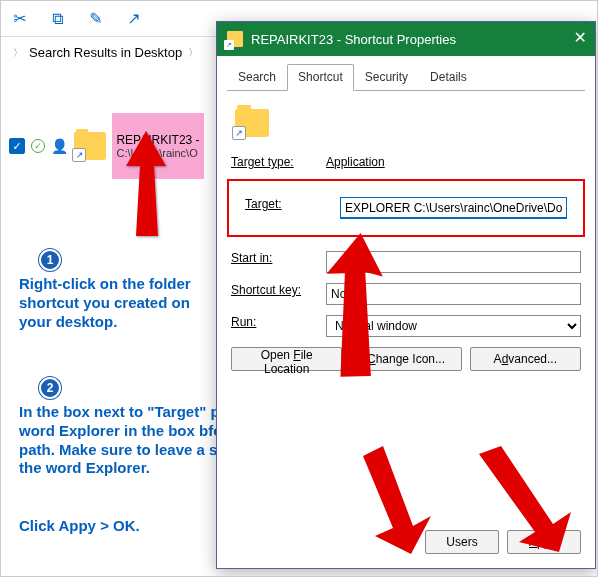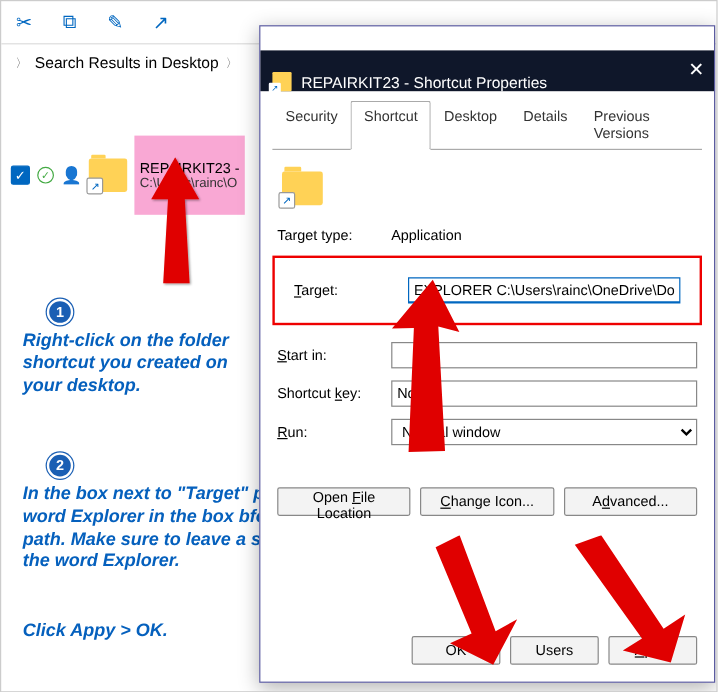--- a/index.html
+++ b/index.html
@@ -19,54 +19,54 @@
 .folder-icon::before { content: ""; position: absolute; top: -3px; left: 2px; width: 12px; height: 3px; background: #ffd256; border-radius: 1px 1px 0 0; }
 .shortcut-arrow { position: absolute; bottom: -2px; left: -2px; width: 14px; height: 14px; background: #fff; border: 1px solid #999; border-radius: 2px; display: flex; align-items: center; justify-content: center; font-size: 9px; color: #0067c0; }
 .file-info { background: #f9a8d4; padding: 20px 4px; }
 .file-name { font-size: 12px; }
 .file-path { font-size: 11px; color: #333; }
 
 .badge { width: 22px; height: 22px; border-radius: 50%; background: #1a5fb4; border: 2px solid #fff; box-shadow: 0 0 0 1px #1a5fb4; color: #fff; font-size: 12px; font-weight: bold; display: flex; align-items: center; justify-content: center; }
 .badge1 { position: absolute; top: 248px; left: 38px; }
 .badge2 { position: absolute; top: 376px; left: 38px; }
 
-.instr { position: absolute; color: #0560bd; font-size: 15px; font-style: italic; font-weight: bold; line-height: 1.25; }
+.instr { position: absolute; color: #0560bd; font-size: 15px; font-weight: bold; line-height: 1.25; }
 .instr1 { top: 274px; left: 18px; width: 195px; }
 .instr2 { top: 402px; left: 18px; width: 280px; }
 .instr3 { top: 516px; left: 18px; width: 280px; }
 
 .dialog { position: absolute; top: 20px; left: 215px; width: 380px; height: 548px; background: #fff; border: 1px solid #5b5ba0; box-shadow: 0 4px 16px rgba(0,0,0,.3); display: flex; flex-direction: column; }
-.titlebar { height: 34px; background: #0f172a; color: #fff; display: flex; align-items: flex-end; padding: 0 10px; font-size: 13px; position: relative; margin-top: 20px; }
+.titlebar { height: 34px; background: #15803d; color: #fff; display: flex; align-items: center; padding: 0 10px; font-size: 13px; position: relative; }
 .titlebar .ttl-icon { width: 16px; height: 16px; background: #ffd256; border-radius: 1px; margin-right: 8px; position: relative; }
 .titlebar .ttl-icon::after { content: "↗"; position: absolute; bottom: -3px; left: -3px; width: 10px; height: 10px; background: #fff; border-radius: 1px; font-size: 7px; color: #0067c0; display: flex; align-items: center; justify-content: center; }
 .close-x { position: absolute; right: 8px; top: 6px; font-size: 16px; cursor: pointer; }
 
 .tabs { display: flex; padding: 8px 10px 0 10px; font-size: 12px; gap: 0; }
 .tab { padding: 5px 10px 6px; color: #333; cursor: pointer; border: 1px solid transparent; }
 .tab.active { border: 1px solid #aaa; border-bottom: 1px solid #fff; border-radius: 2px 2px 0 0; background: #fff; position: relative; z-index: 2; }
 .tabline { height: 1px; background: #aaa; margin: -1px 10px 0 10px; }
 
 .dlg-body { padding: 12px 14px; font-size: 12px; position: relative; flex: 1; }
 .icon-row { display: flex; align-items: center; gap: 18px; margin: 6px 0 18px 4px; }
 .big-folder { width: 34px; height: 28px; background: #ffd256; border-radius: 2px; position: relative; }
 .big-folder::before { content: ""; position: absolute; top: -4px; left: 2px; width: 14px; height: 4px; background: #ffd256; border-radius: 1px 1px 0 0; }
 .big-folder .sa { position: absolute; bottom: -3px; left: -3px; width: 14px; height: 14px; background: #fff; border: 1px solid #999; border-radius: 2px; display: flex; align-items: center; justify-content: center; font-size: 9px; color: #0067c0; }
 
-.form-row { display: flex; align-items: center; margin-bottom: 10px; }
+.form-row { display: flex; margin-bottom: 10px; text-decoration: underline; }
 .form-row .lbl { width: 95px; }
 .form-row .val { flex: 1; }
 .input { width: 100%; height: 22px; border: 1px solid #888; padding: 0 4px; font-size: 12px; font-family: inherit; }
 .select { width: 100%; height: 22px; border: 1px solid #888; padding: 0 4px; font-size: 12px; background: #fff; }
 
 .target-box { border: 2px solid #e00; padding: 16px; margin: 4px -4px 14px -4px; }
 .target-box .form-row { margin-bottom: 0; }
 .target-input { border: 1px solid #0067c0; height: 22px; border-bottom: 2px solid #0067c0; }
 
 .btn-row { display: flex; gap: 8px; margin-top: 8px; }
-.btn { height: 24px; border: 1px solid #888; background: #f3f3f3; font-size: 12px; padding: 0 10px; cursor: pointer; border-radius: 2px; margin-top: 25px; }
+.btn { height: 24px; border: 1px solid #888; background: #f3f3f3; font-size: 12px; padding: 0 10px; cursor: pointer; border-radius: 2px; }
 .btn.flex { flex: 1; }
 
 .dlg-footer { padding: 10px 14px 14px; display: flex; justify-content: flex-end; gap: 8px; }
 .dlg-footer .btn { width: 74px; }
 
 .u { text-decoration: underline; }
 
 .arrow { position: absolute; pointer-events: none; }
 </style>
 </head>
@@ -105,25 +105,24 @@
 <div class="instr instr2">In the box next to "Target" put the word Explorer in the box bfore the file path. Make sure to leave a space after the word Explorer.</div>
 <div class="instr instr3">Click Appy &gt; OK.</div>
 
 <div class="dialog">
   <div class="titlebar">
     <span class="ttl-icon"></span>
     <span>REPAIRKIT23 - Shortcut Properties</span>
     <span class="close-x">✕</span>
   </div>
   <div class="tabs">
+    <div class="tab">Search</div>
+    <div class="tab active">Shortcut</div>
     <div class="tab">Security</div>
-    <div class="tab active">Shortcut</div>
-    <div class="tab">Desktop</div>
     <div class="tab">Details</div>
-    <div class="tab">Previous Versions</div>
   </div>
   <div class="tabline"></div>
 
   <div class="dlg-body">
     <div class="icon-row">
       <div class="big-folder">
           <span class="sa">↗</span>
         </div>
     </div>
 
@@ -157,21 +156,20 @@
     </div>
 
     <div class="btn-row">
       <button class="btn flex">Open <span class="u">F</span>ile Location</button>
       <button class="btn flex"><span class="u">C</span>hange Icon...</button>
       <button class="btn flex">A<span class="u">d</span>vanced...</button>
     </div>
   </div>
 
   <div class="dlg-footer">
-    <button class="btn">OK</button>
     <button class="btn">Users</button>
     <button class="btn"><span class="u">A</span>pply</button>
   </div>
 </div>
 
 <svg class="arrow" style="top:130px;left:115px;" width="60" height="110">
   <defs>
       <filter id="ds">
         <feDropShadow dx="1" dy="1" stdDeviation="1" flood-opacity=".4"></feDropShadow>
       </filter>

